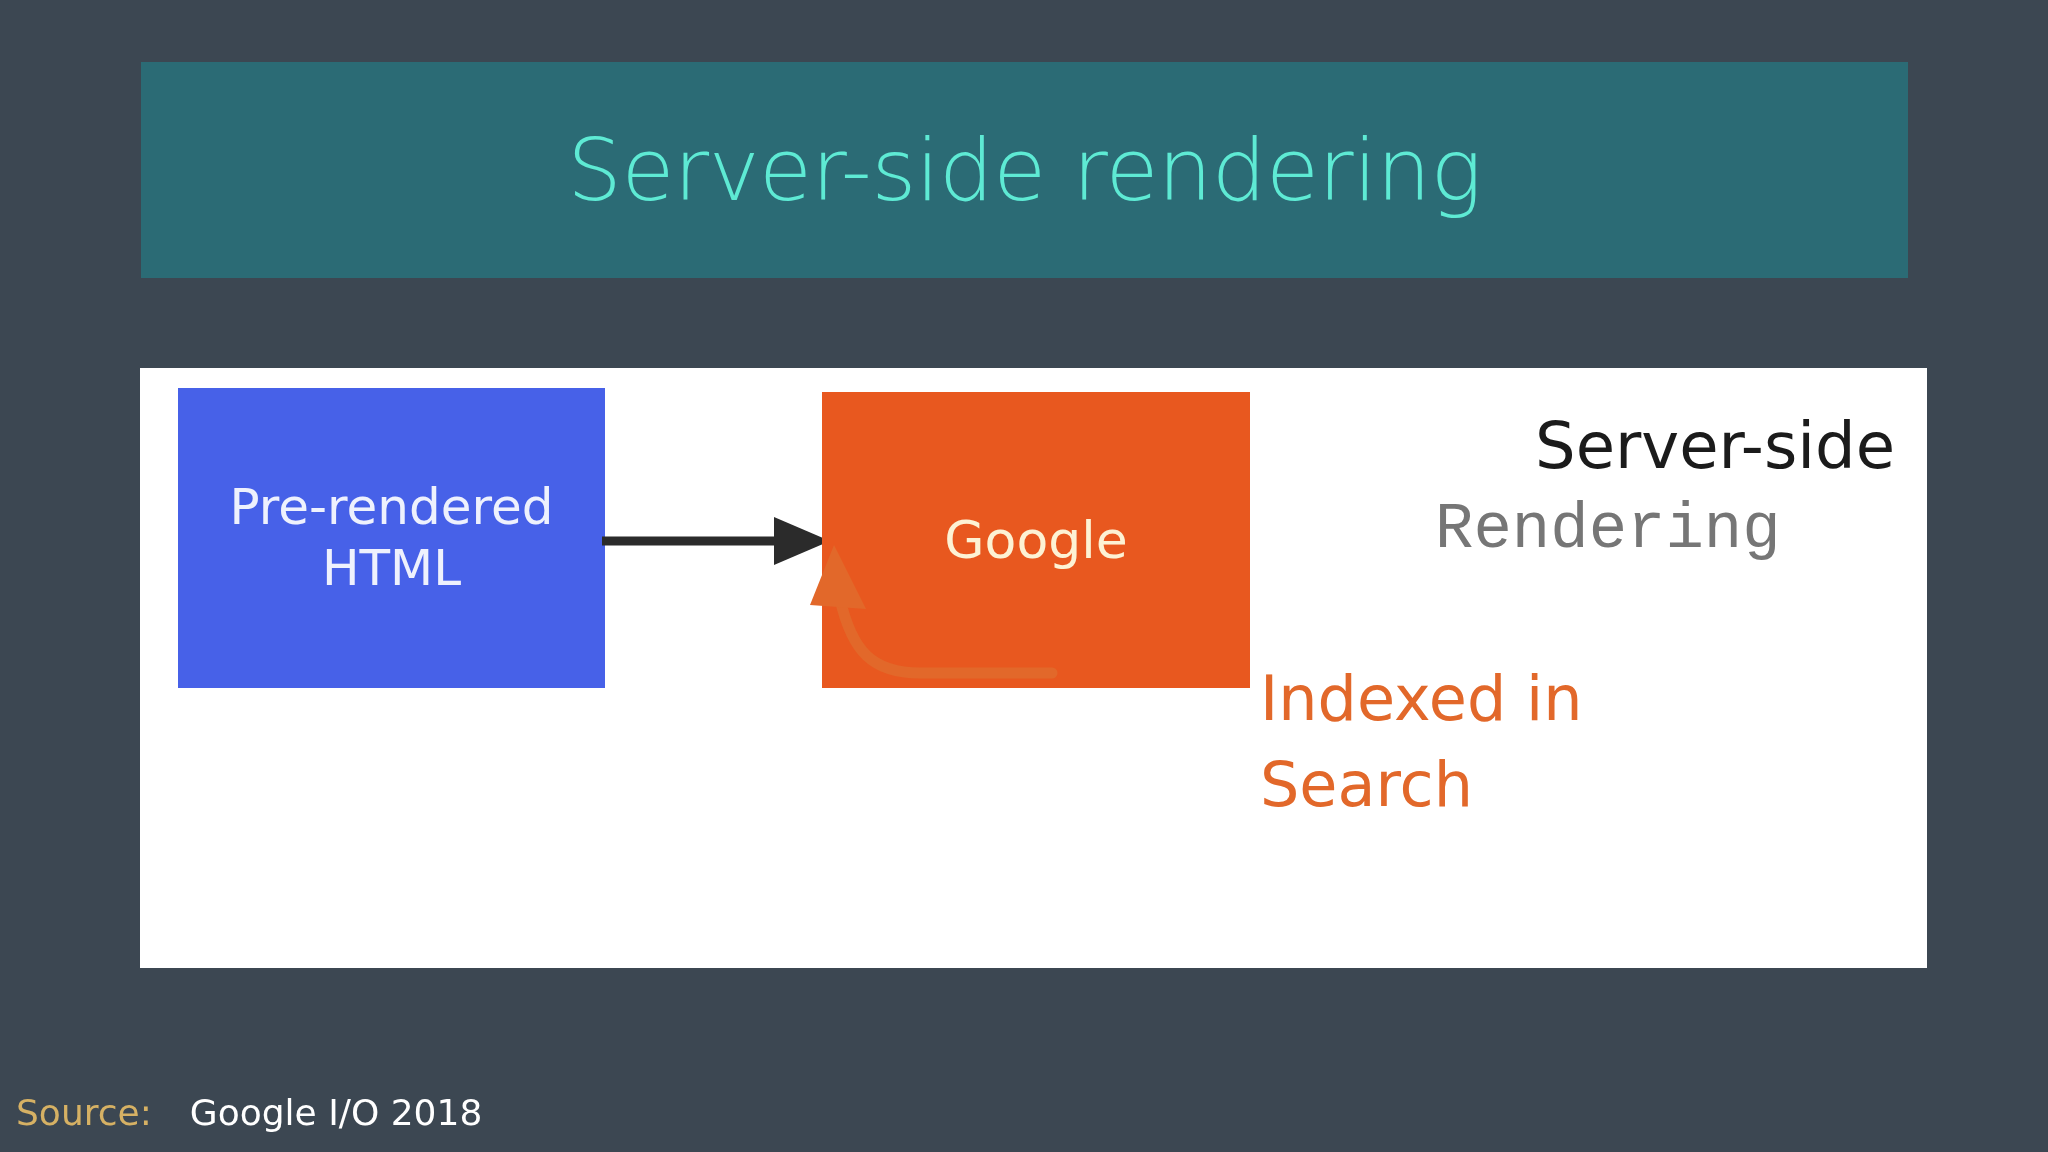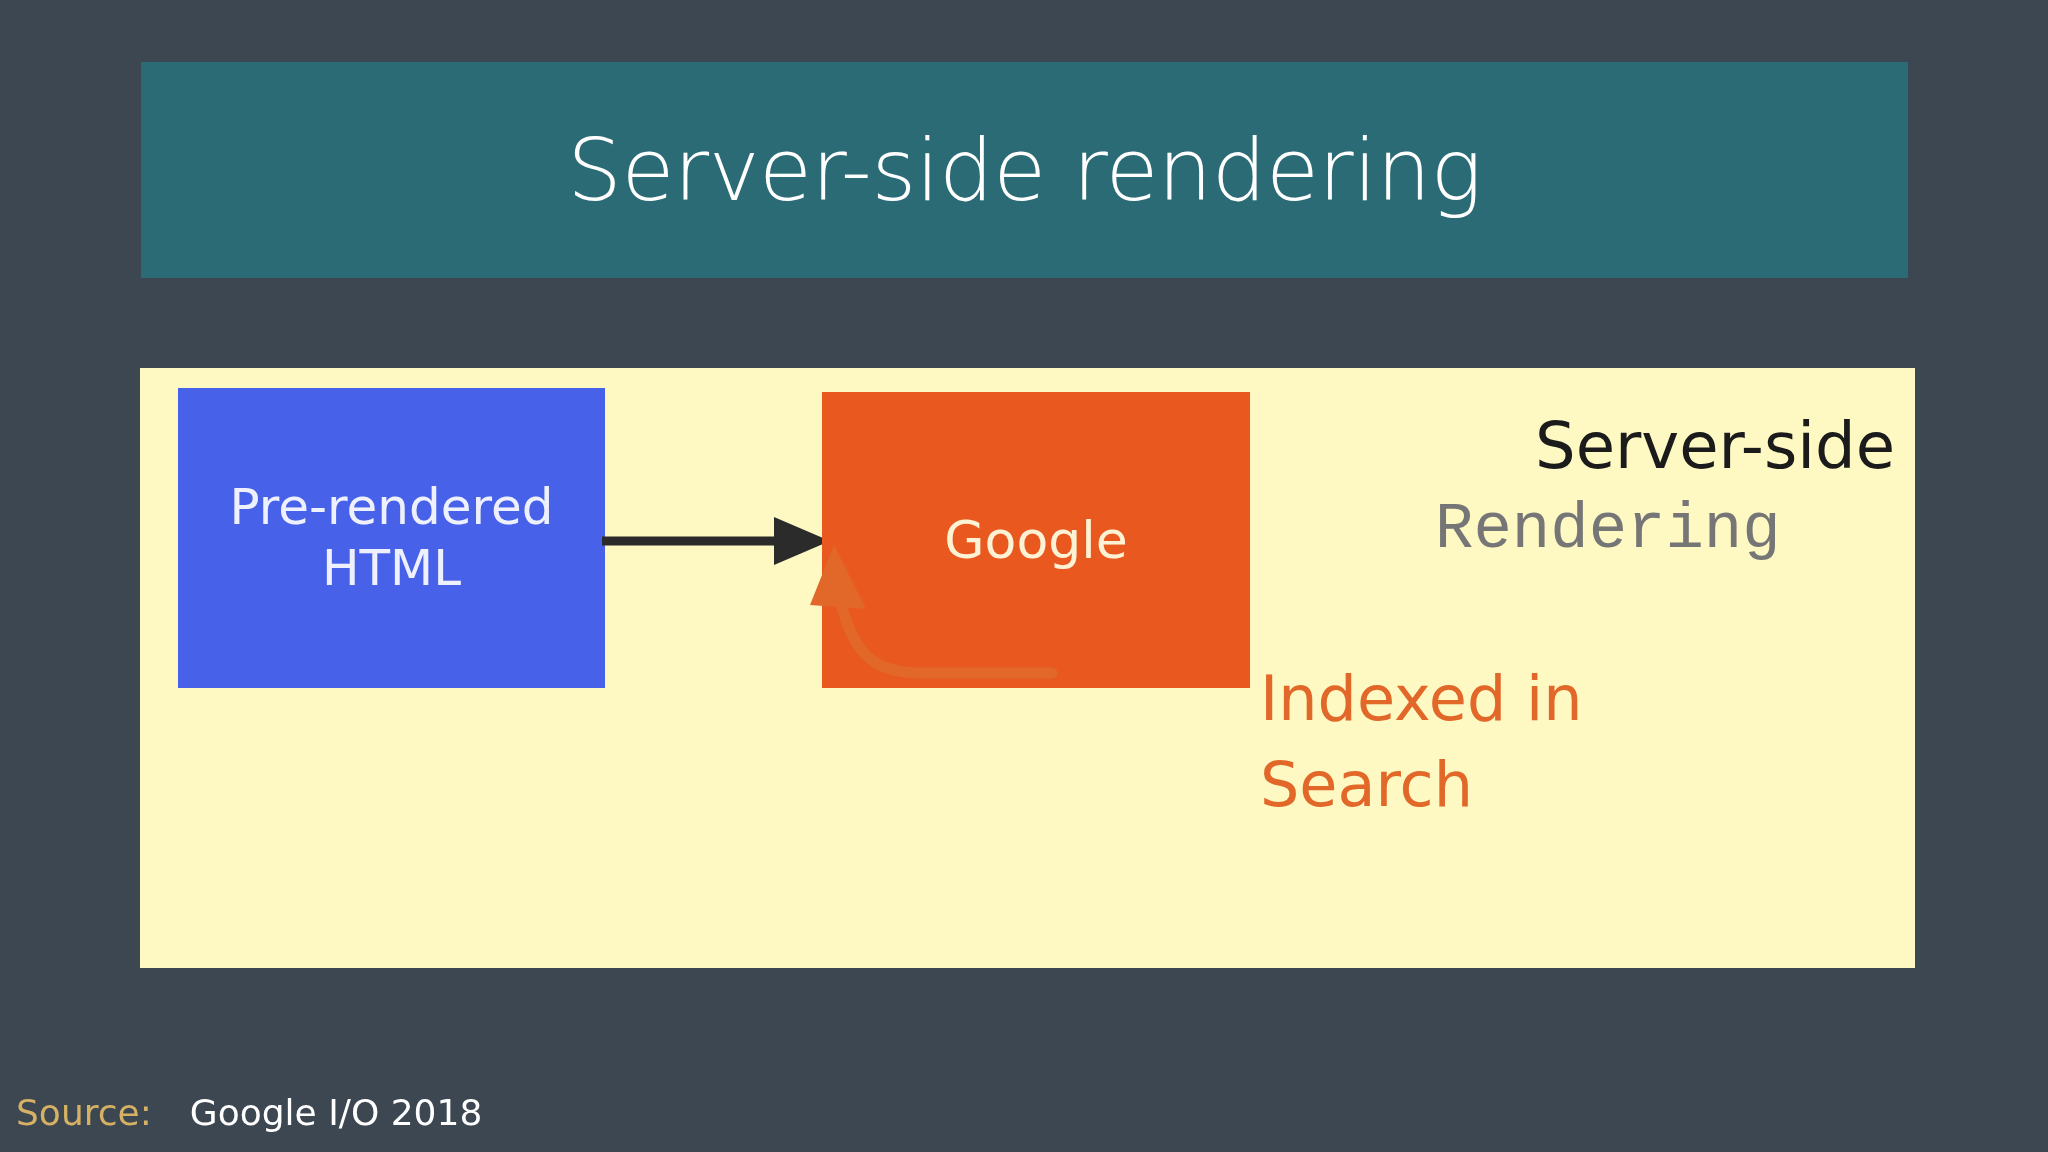--- a/index.html
+++ b/index.html
@@ -26,39 +26,40 @@
     left: 141px;
     top: 62px;
     width: 1767px;
     height: 216px;
     background: #2b6b75;
     display: flex;
     align-items: center;
     justify-content: center;
   }
   #title-text {
-    color: #ffffff;
+    color: #5eead4;
     font-family: "DejaVu Sans", sans-serif;
     font-size: 86px;
     font-weight: 300;
     letter-spacing: -0.5px;
     line-height: 1;
     white-space: nowrap;
     text-align: center;
   }
 
   
   #diagram-panel {
     position: absolute;
     left: 140px;
     top: 368px;
     width: 1775px;
     height: 600px;
-    background: #fef9c3;
+    background: #ffffff;
     overflow: hidden;
+    padding-left: 12px;
   }
 
   
   #prerendered-box {
     position: absolute;
     left: 38px;
     top: 20px;
     width: 427px;
     height: 300px;
     background: #4761e8;

